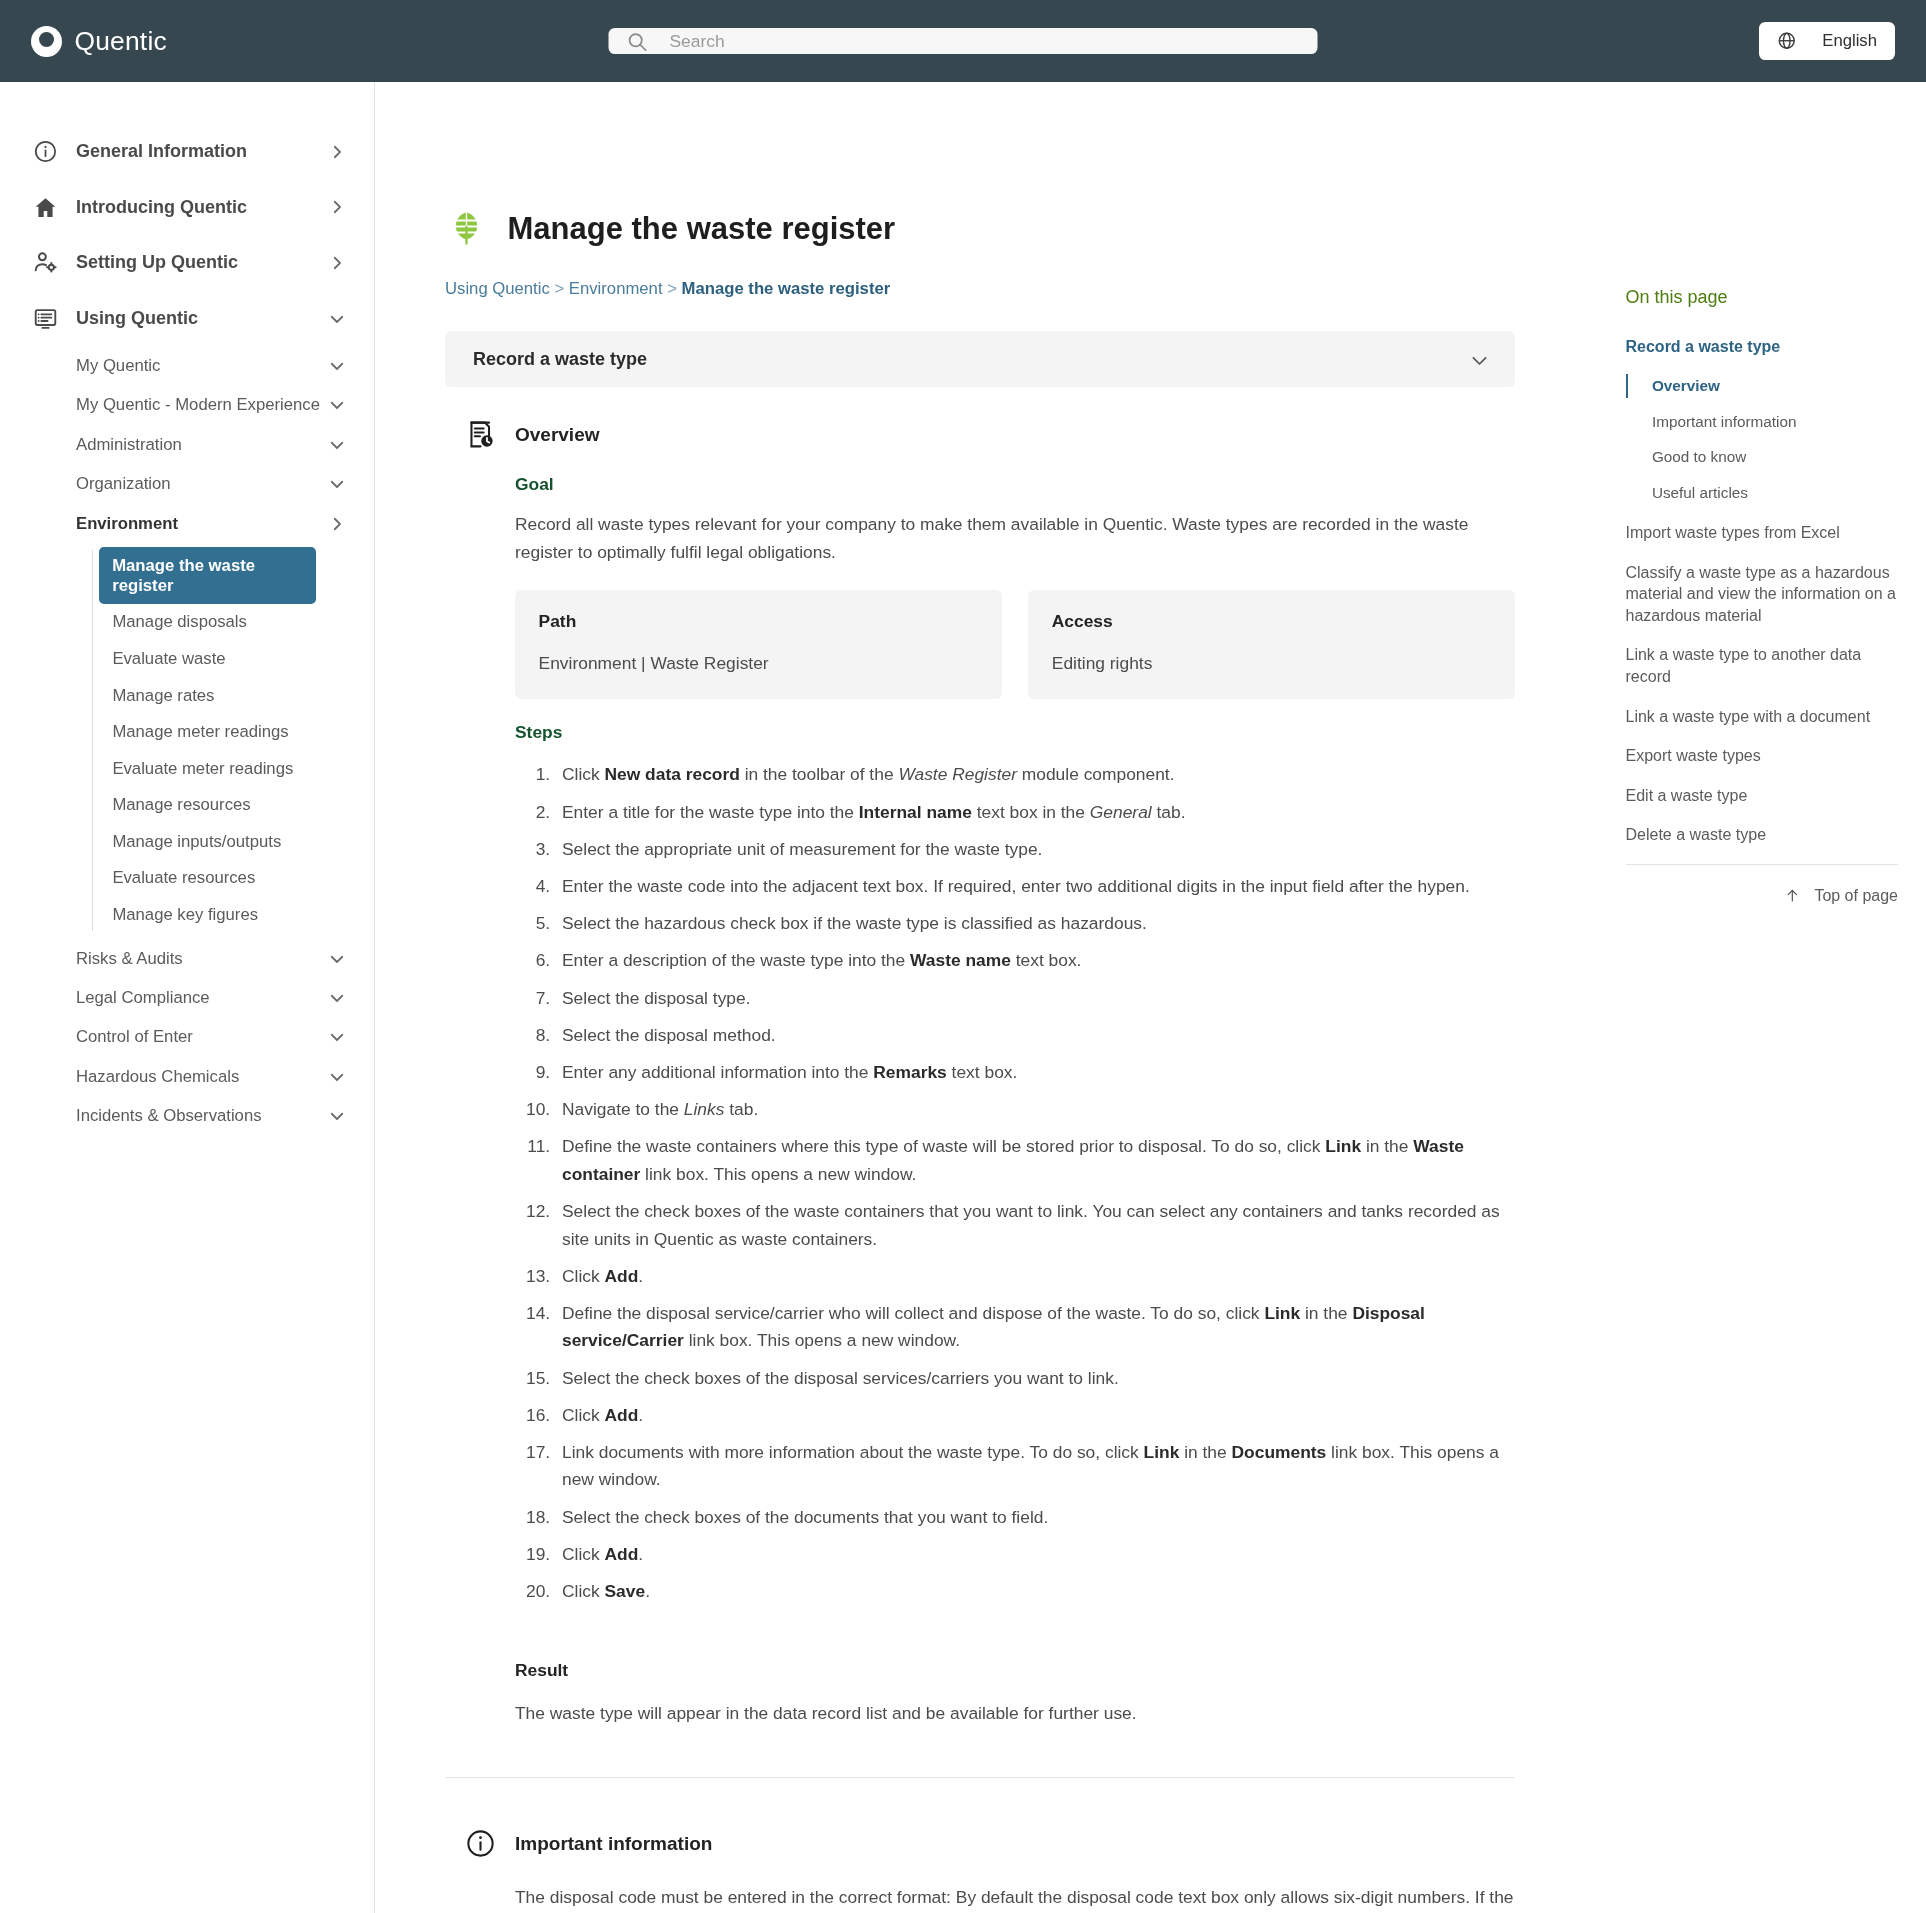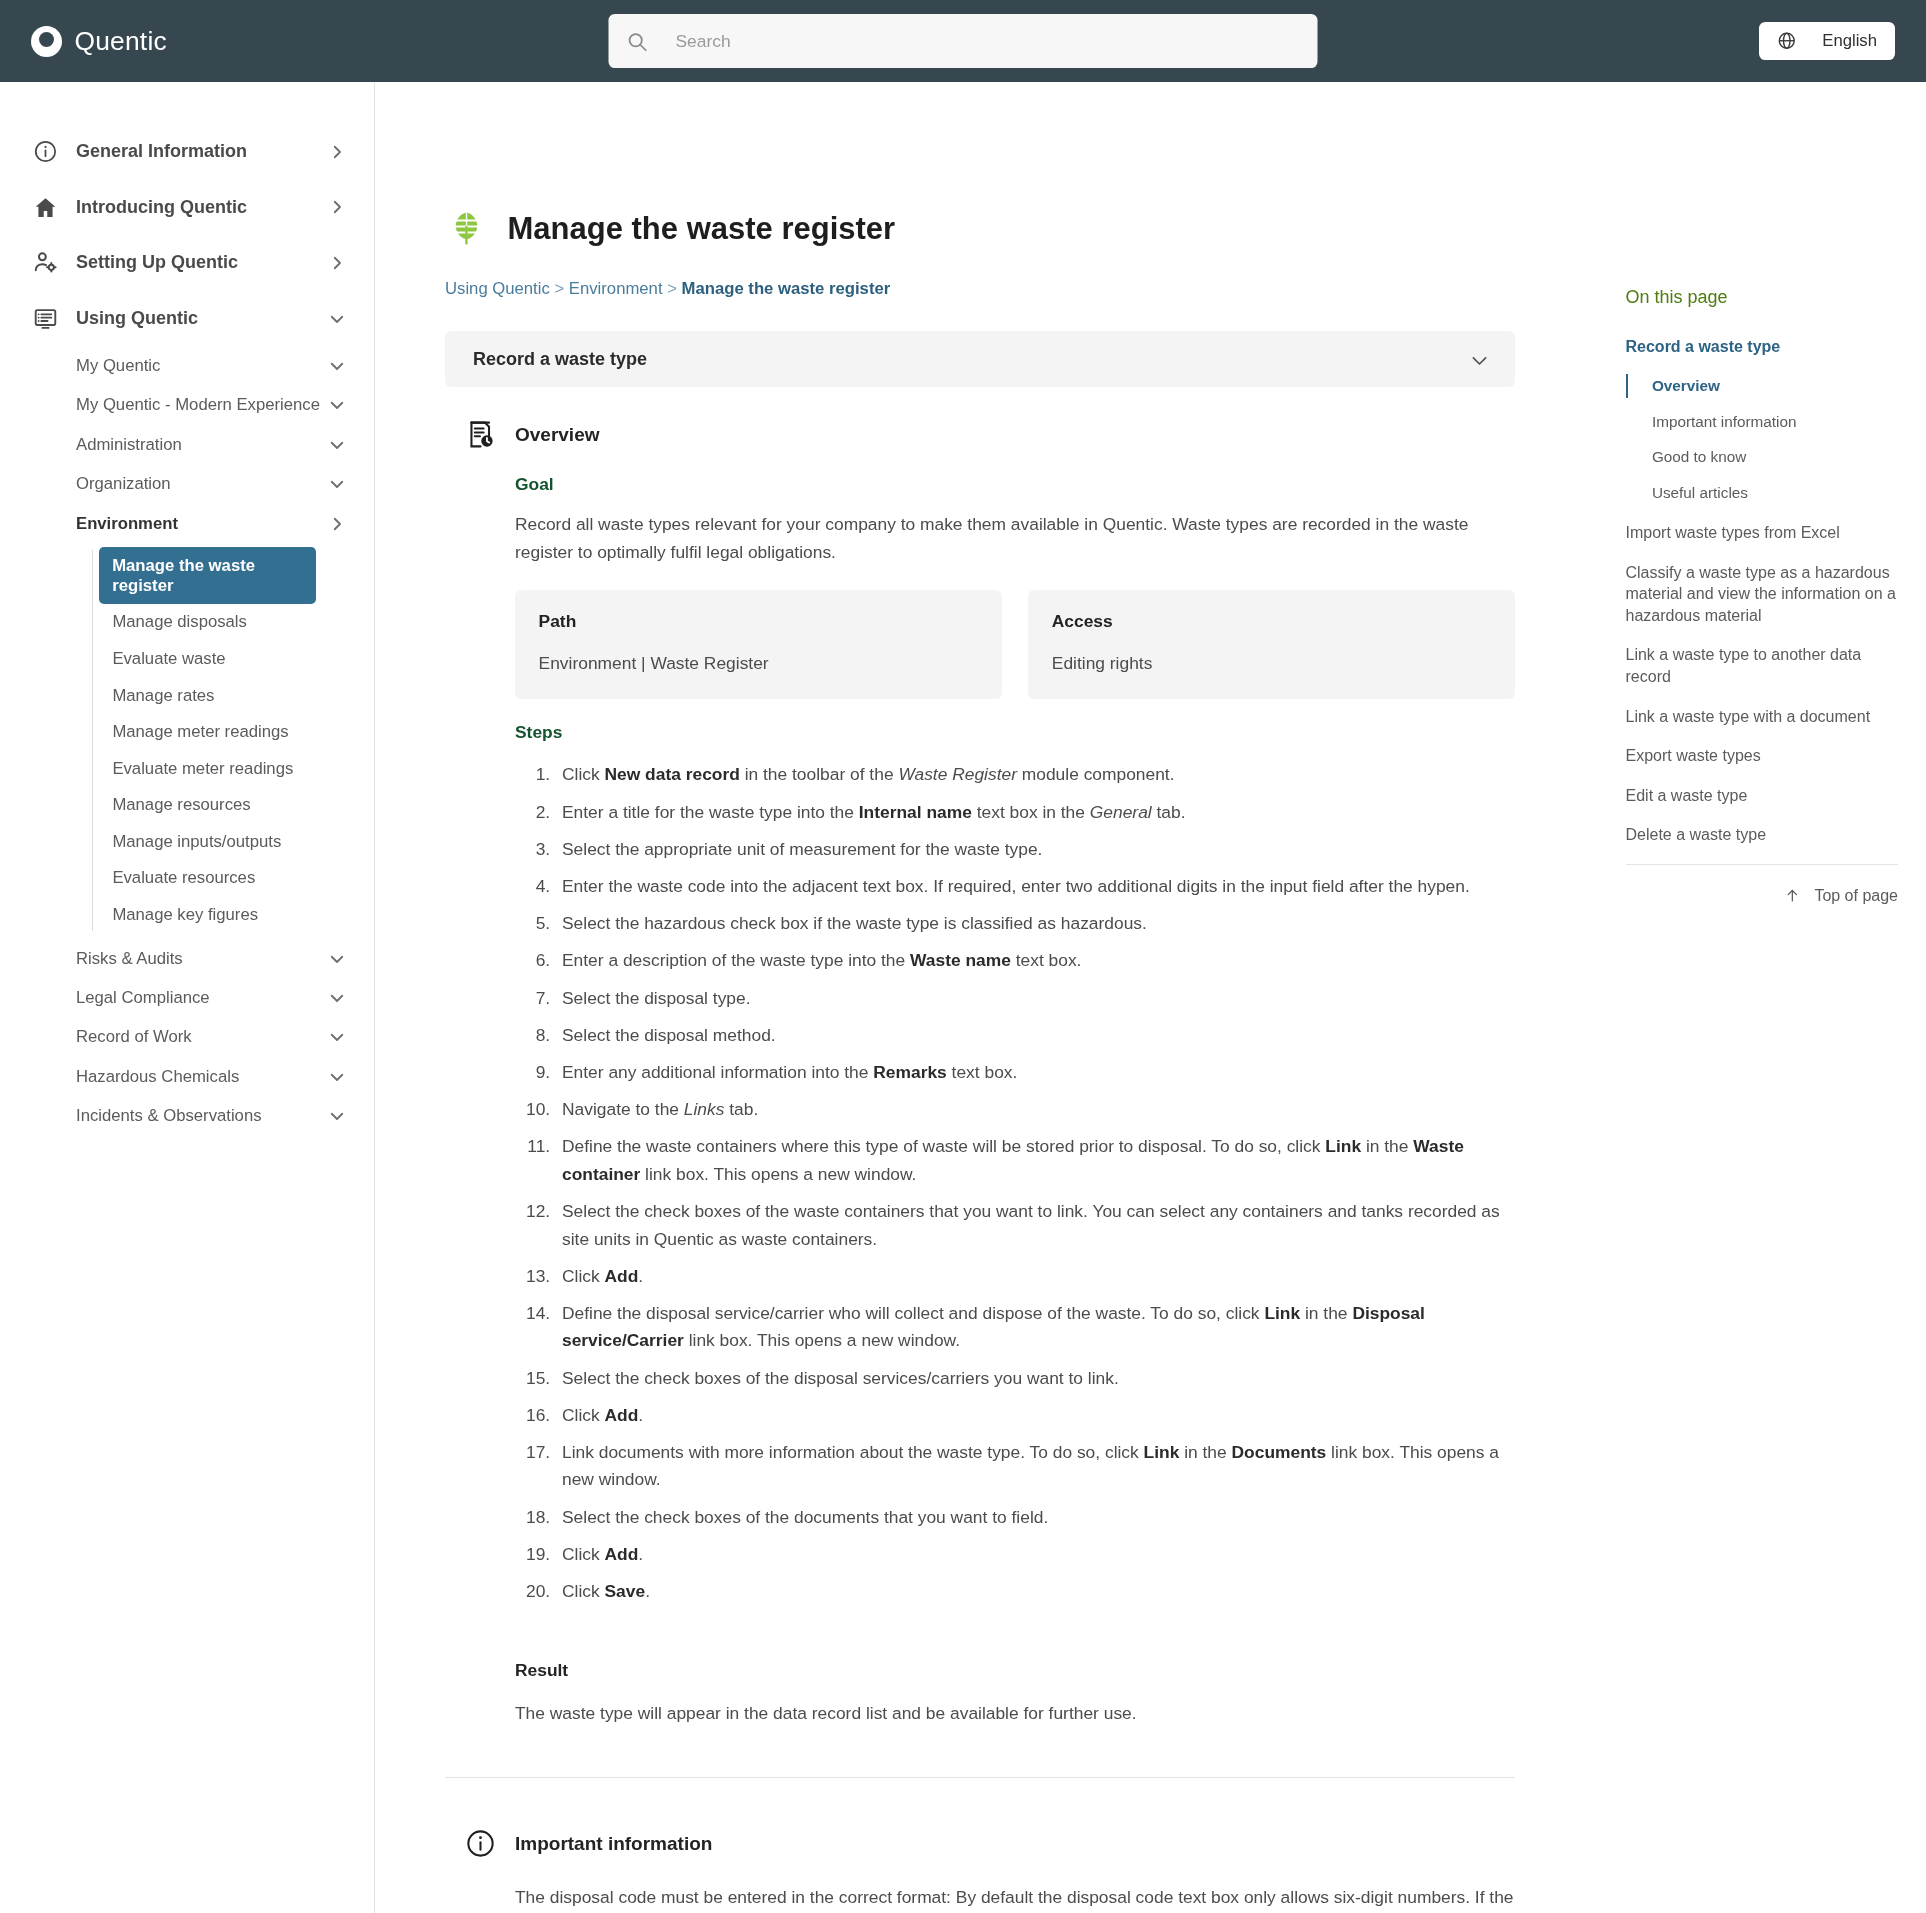--- a/index.html
+++ b/index.html
@@ -36,23 +36,23 @@
     width:11px; height:11px; border-radius:0 0 50% 0;
     background:#ffffff; transform:rotate(8deg);
   }
   .brand-text { color:#ffffff; font-size:26.4px; font-weight:400; letter-spacing:0.2px;text-align:right; }
 
   .searchwrap {
     position:absolute; left:50%; transform:translateX(-50%);
     width: 709px;
   }
   .searchbox {
-    display:flex; align-items:center; gap:26px;
+    display:flex; align-items:center; gap:20px;
     background:#f7f7f7; border-radius:6.3px;
-    height: 54px; padding: 0 18px;
+    height: 26px; padding: 0 18px;
   }
   .searchbox input {
     border:0; outline:0; background:transparent;
     font-family:"Liberation Sans", sans-serif;
     font-size: 17.4px; color:#555; width:100%;
   }
   .searchbox input::placeholder { color:#9a9a9a; }
   svg { display:block; }
 
   .langbtn {
@@ -366,21 +366,21 @@
     </div>
     <div class="nav-sub">
       <span class="lbl">Legal Compliance</span>
       <span class="chev">
         <svg width="18" height="18" viewBox="0 0 24 24" fill="none" stroke="currentColor" stroke-width="2.4" stroke-linecap="round" stroke-linejoin="round">
             <polyline points="5,9 12,16 19,9"></polyline>
           </svg>
       </span>
     </div>
     <div class="nav-sub">
-      <span class="lbl">Record of Work</span>
+      <span class="lbl">Control of Enter</span>
       <span class="chev">
         <svg width="18" height="18" viewBox="0 0 24 24" fill="none" stroke="currentColor" stroke-width="2.4" stroke-linecap="round" stroke-linejoin="round">
             <polyline points="5,9 12,16 19,9"></polyline>
           </svg>
       </span>
     </div>
     <div class="nav-sub">
       <span class="lbl">Hazardous Chemicals</span>
       <span class="chev">
         <svg width="18" height="18" viewBox="0 0 24 24" fill="none" stroke="currentColor" stroke-width="2.4" stroke-linecap="round" stroke-linejoin="round">

